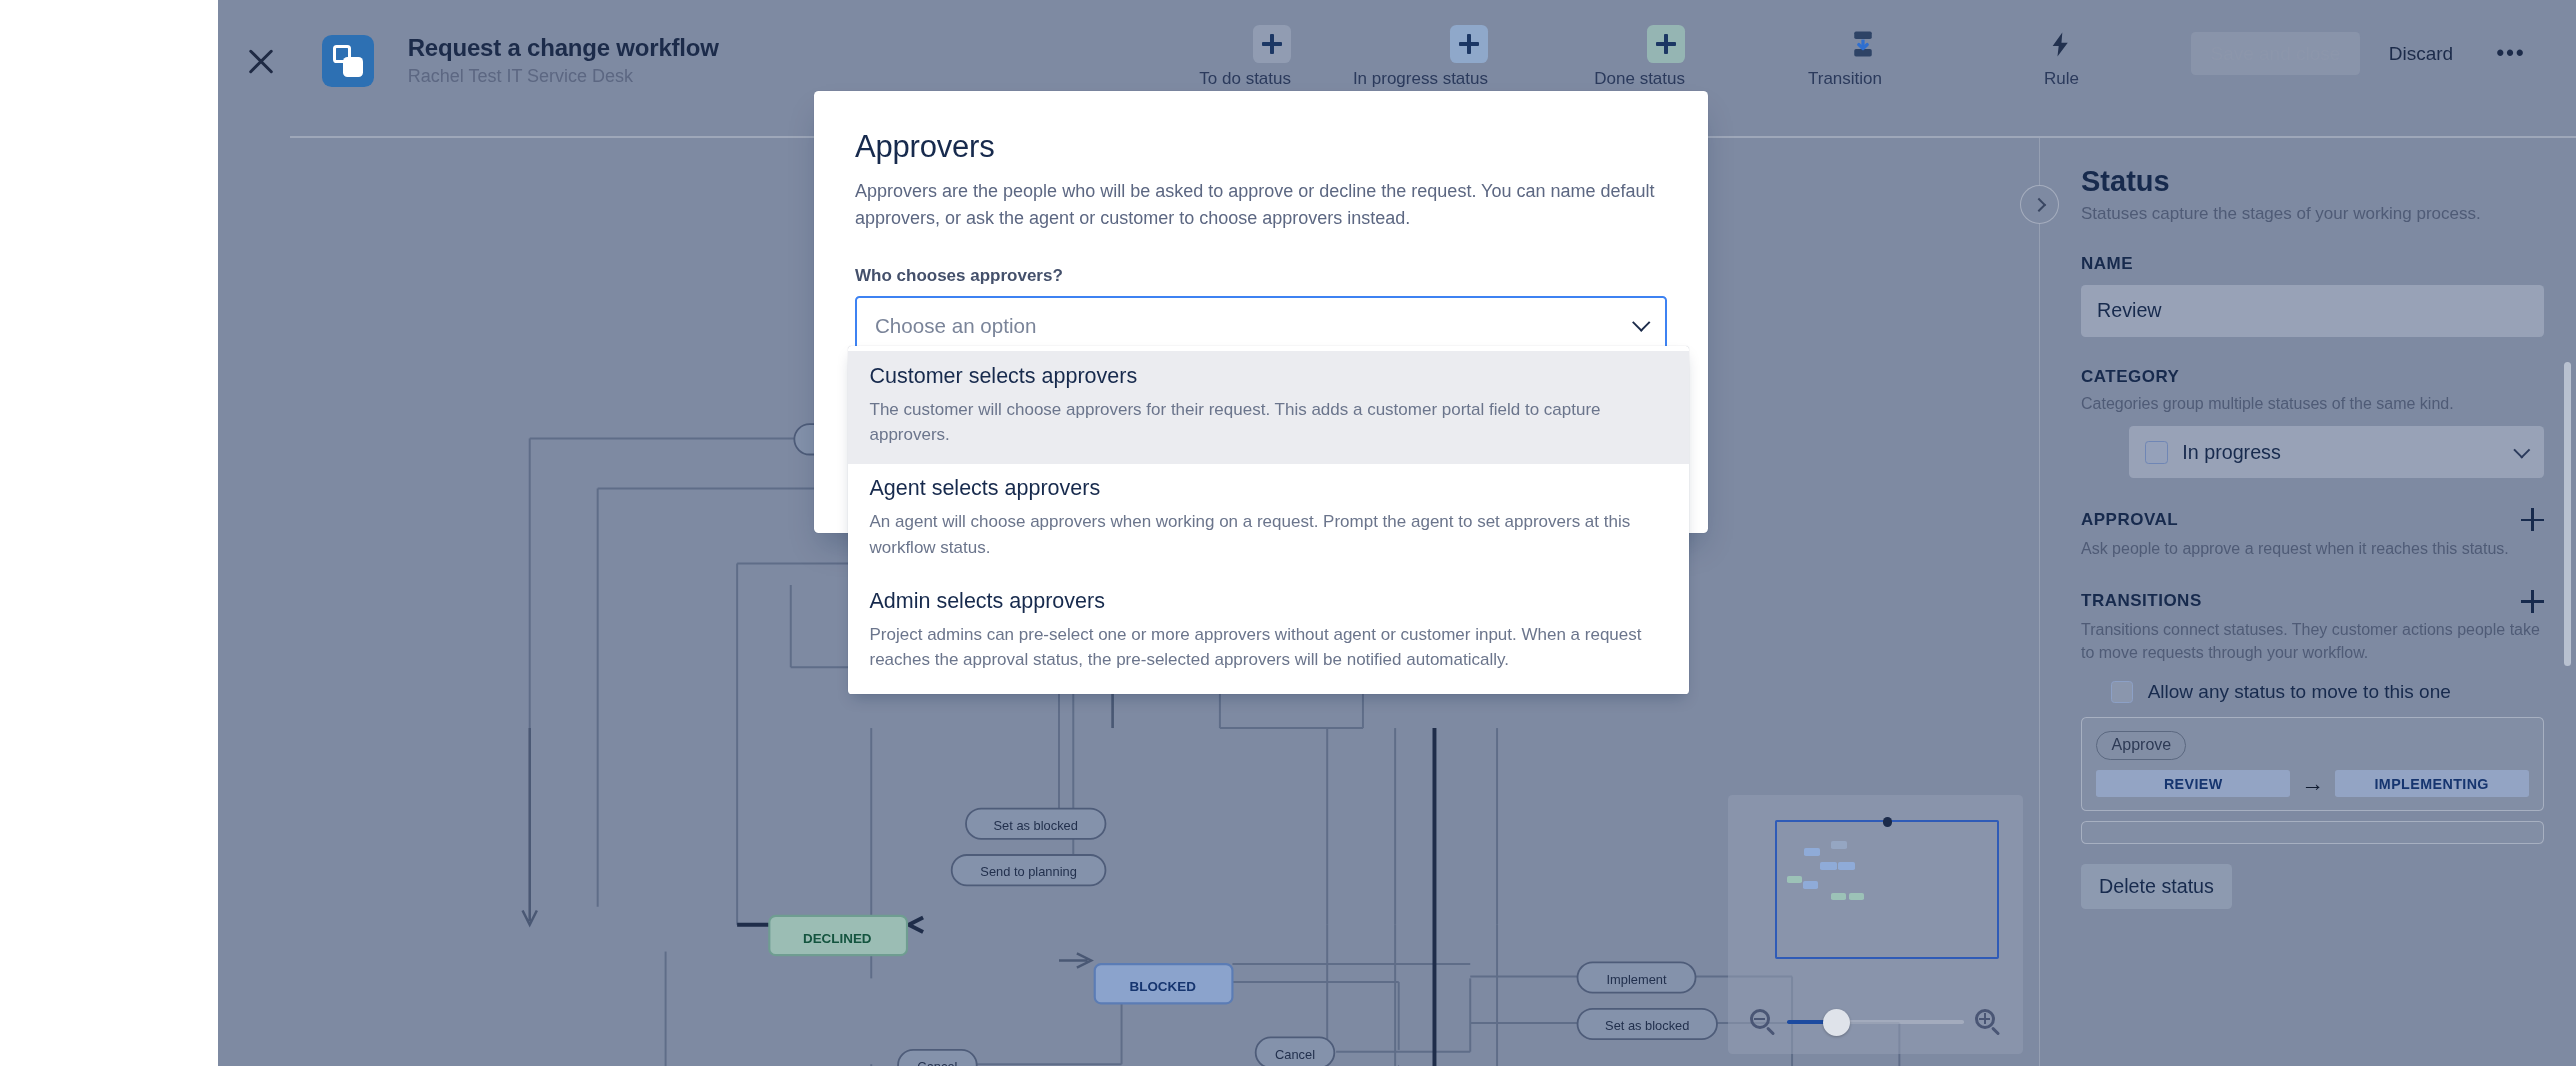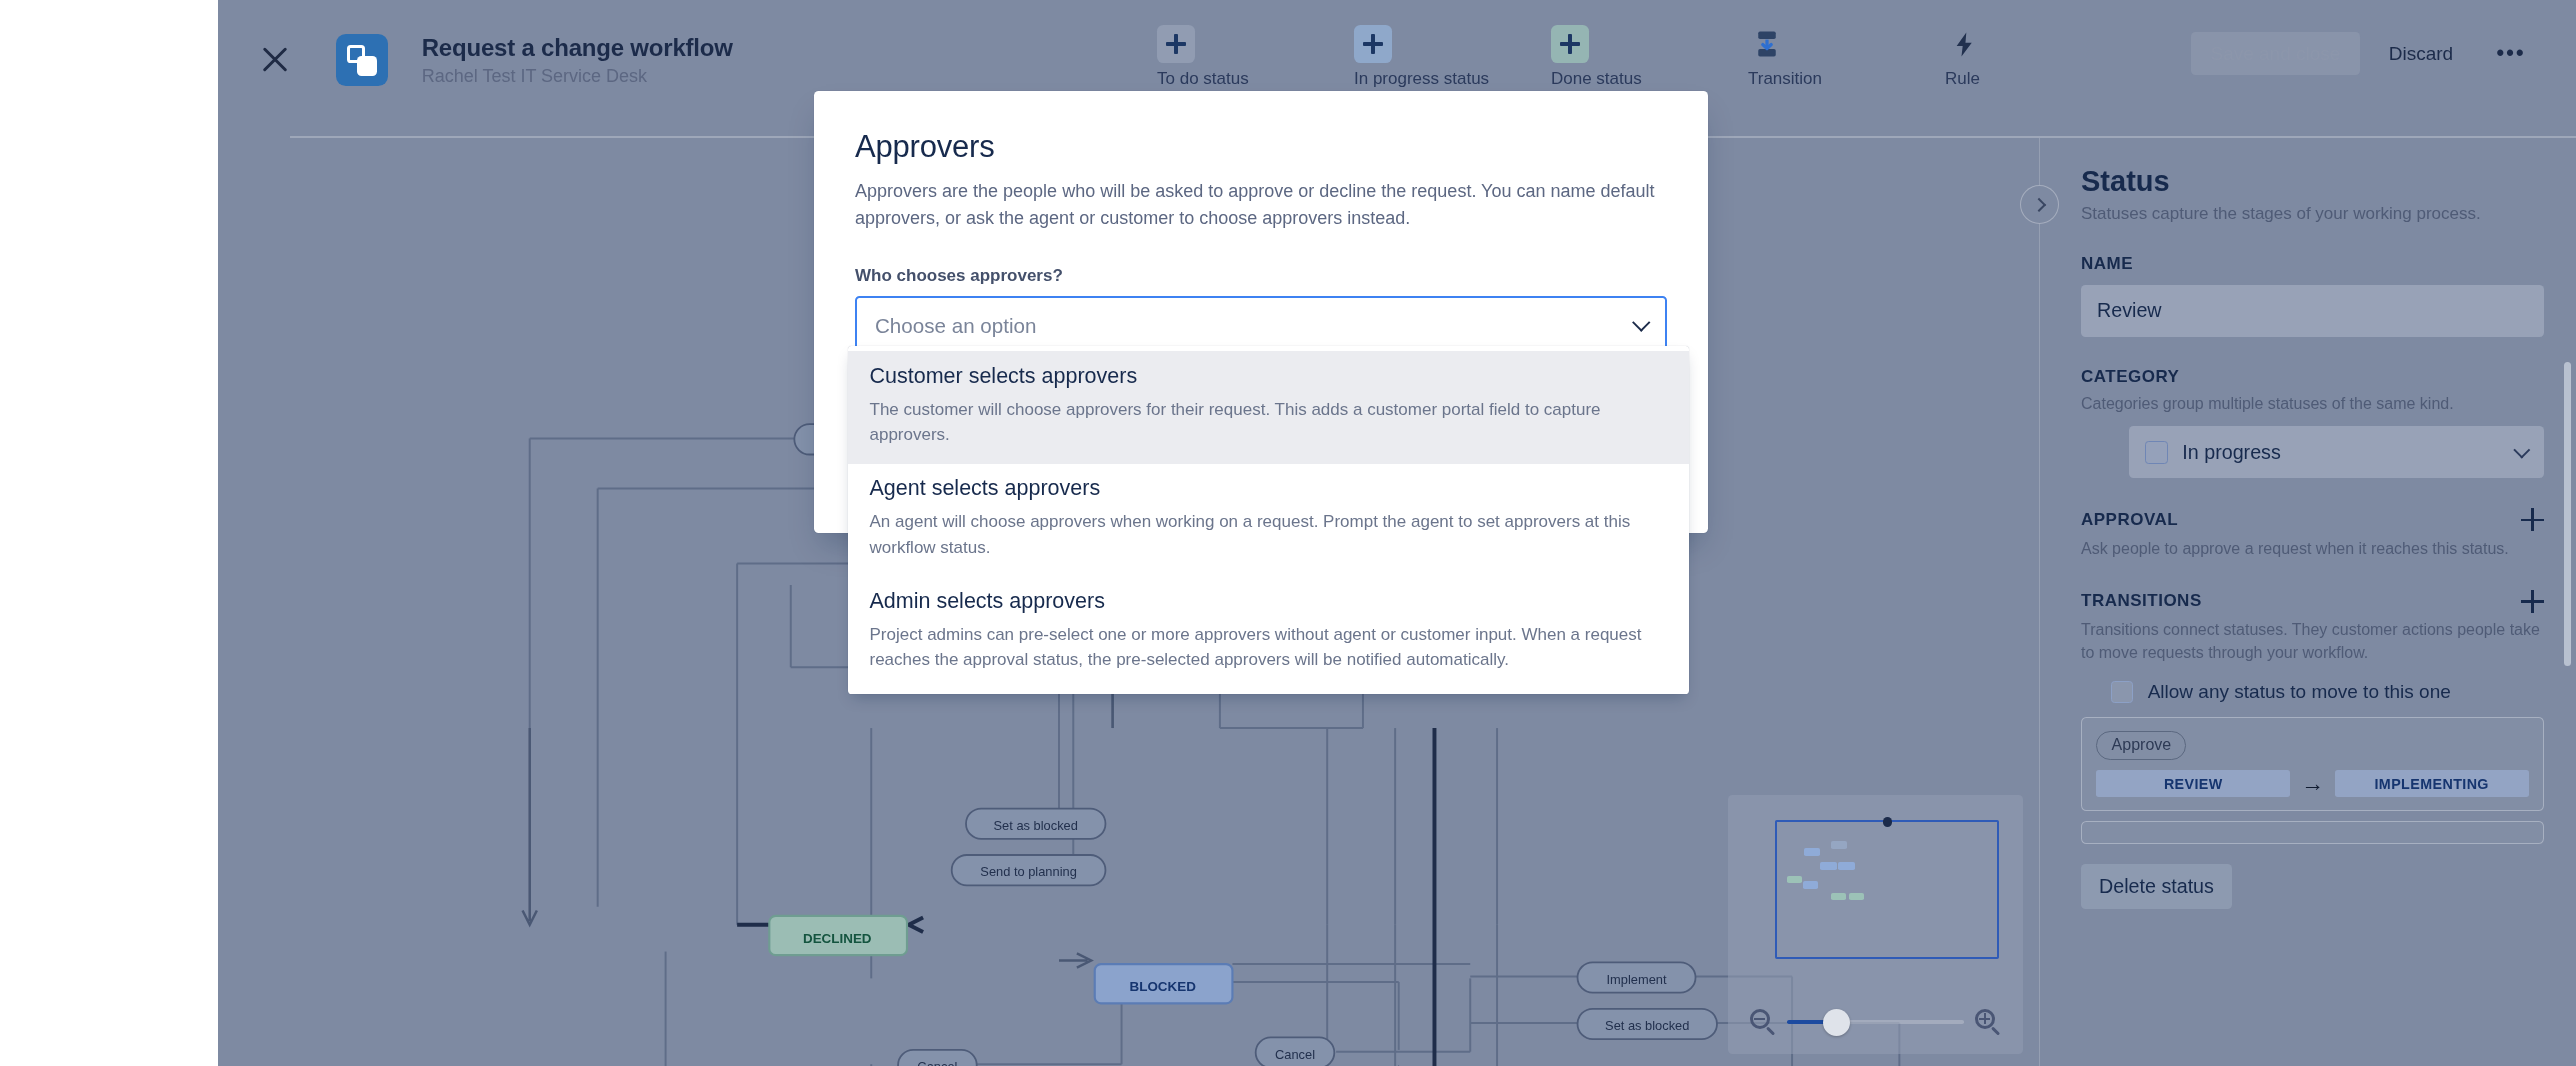--- a/index.html
+++ b/index.html
@@ -21,21 +21,21 @@
     left: 218px; top: 0; right: 0; bottom: 0;
     background: #7e8aa2;
   }
 
   
   .hdr {
     position: absolute; left: 0; top: 0; right: 0; height: 143px;
     background: #7e8aa2;
     display: flex; align-items: flex-start;
   }
-  .hdr-left { display: flex; gap: 16px; padding-left: 32px; padding-top: 34px;}
+  .hdr-left { display: flex; align-items: center; gap: 16px; padding-left: 18px; padding-top: 34px;}
   .close-x {
     width: 50px; height: 50px; position: relative; cursor: pointer; flex: none;
     margin-right: 19.7px;
   }
   .close-x::before, .close-x::after {
     content: ""; position: absolute; left: 9px; top: 24px; width: 32px; height: 3.1px;
     background: #1f2a44; border-radius: 1.8px;
   }
   .close-x::before { transform: rotate(45deg); }
   .close-x::after  { transform: rotate(-45deg); }
@@ -58,21 +58,21 @@
     letter-spacing: -0.2px;
   }
   .hdr-sub { font-size: 18px; color: #5c6782; margin-top: 4.5px; }
 
   
   .toolbar {
     position: absolute; left: 939px; top: 25px;
     display: flex; gap: 63px; align-items: flex-start;
   }
   .tool {
-    display: flex; flex-direction: column; align-items: flex-start; width: 134px;
+    display: flex; flex-direction: column; align-items: flex-end; width: 134px;
     cursor: pointer;
   }
   .tool .ticon {
     width: 38px; height: 38px; border-radius: 6.3px;
     display: flex; align-items: center; justify-content: center;
   }
   .tool .tlabel {
     margin-top: 6.3px; font-size: 17px; color: #2b3a5c; white-space: nowrap;
   }
   .ticon.grey  { background: rgba(160,172,192,0.55); }

